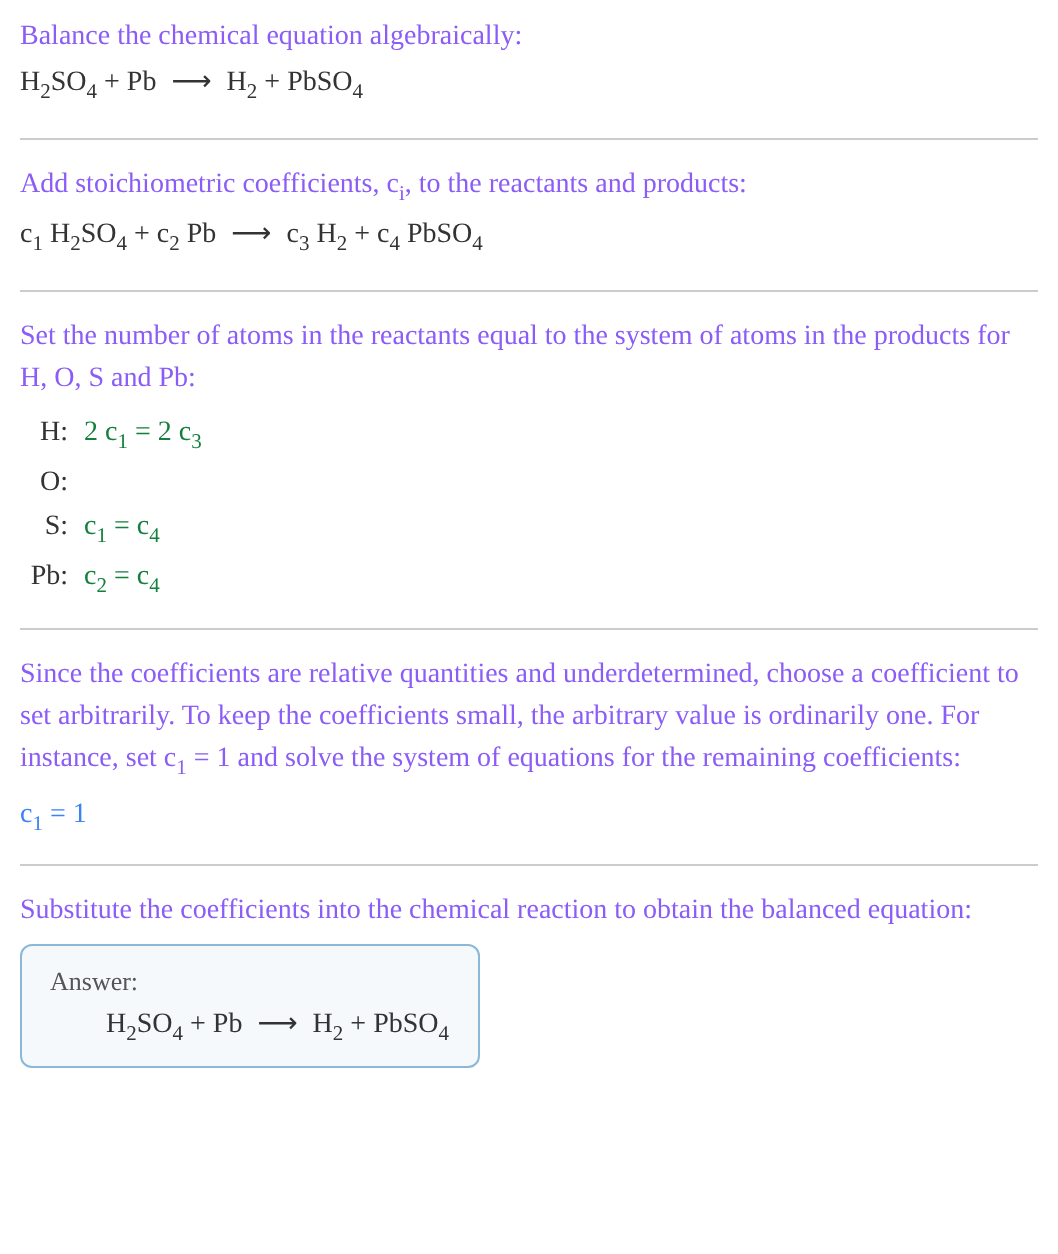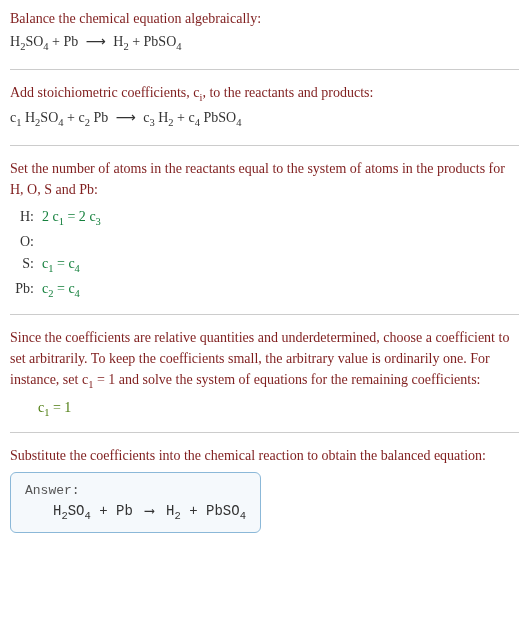--- a/index.html
+++ b/index.html
@@ -17,21 +17,21 @@
     }
     .section {
       margin-bottom: 4px;
     }
     .divider {
       border: none;
       border-top: 1px solid #ccc;
       margin: 12px 0;
     }
     .intro-text {
-      color: #7f1d1d;
+      color: #8b5cf6;
       line-height: 1.5;
     }
     .equation {
       color: #333;
       line-height: 1.8;
       font-size: 14px;
     }
     sub {
       font-size: 0.75em;
       vertical-align: sub;
@@ -55,32 +55,30 @@
       color: #333;
     }
     .atom-eq {
       color: #15803d;
     }
     .coef-list {
       margin-top: 4px;
     }
     .coef-row {
       line-height: 1.5;
-      color: #4d7c0f;
-      margin-left: 28px;
+      color: #3b82f6;
     }
     .answer-box {
       border: 1px solid #8bb8d8;
       border-radius: 6px;
       background: #f5f9fc;
       padding: 10px 14px;
       margin-top: 6px;
       display: inline-block;
       min-width: 230px;
-      font-family: Liberation Mono, monospace;
     }
     .answer-label {
       color: #555;
       font-size: 13px;
       margin-bottom: 4px;
     }
     .answer-eq {
       color: #333;
       padding-left: 28px;
     }

